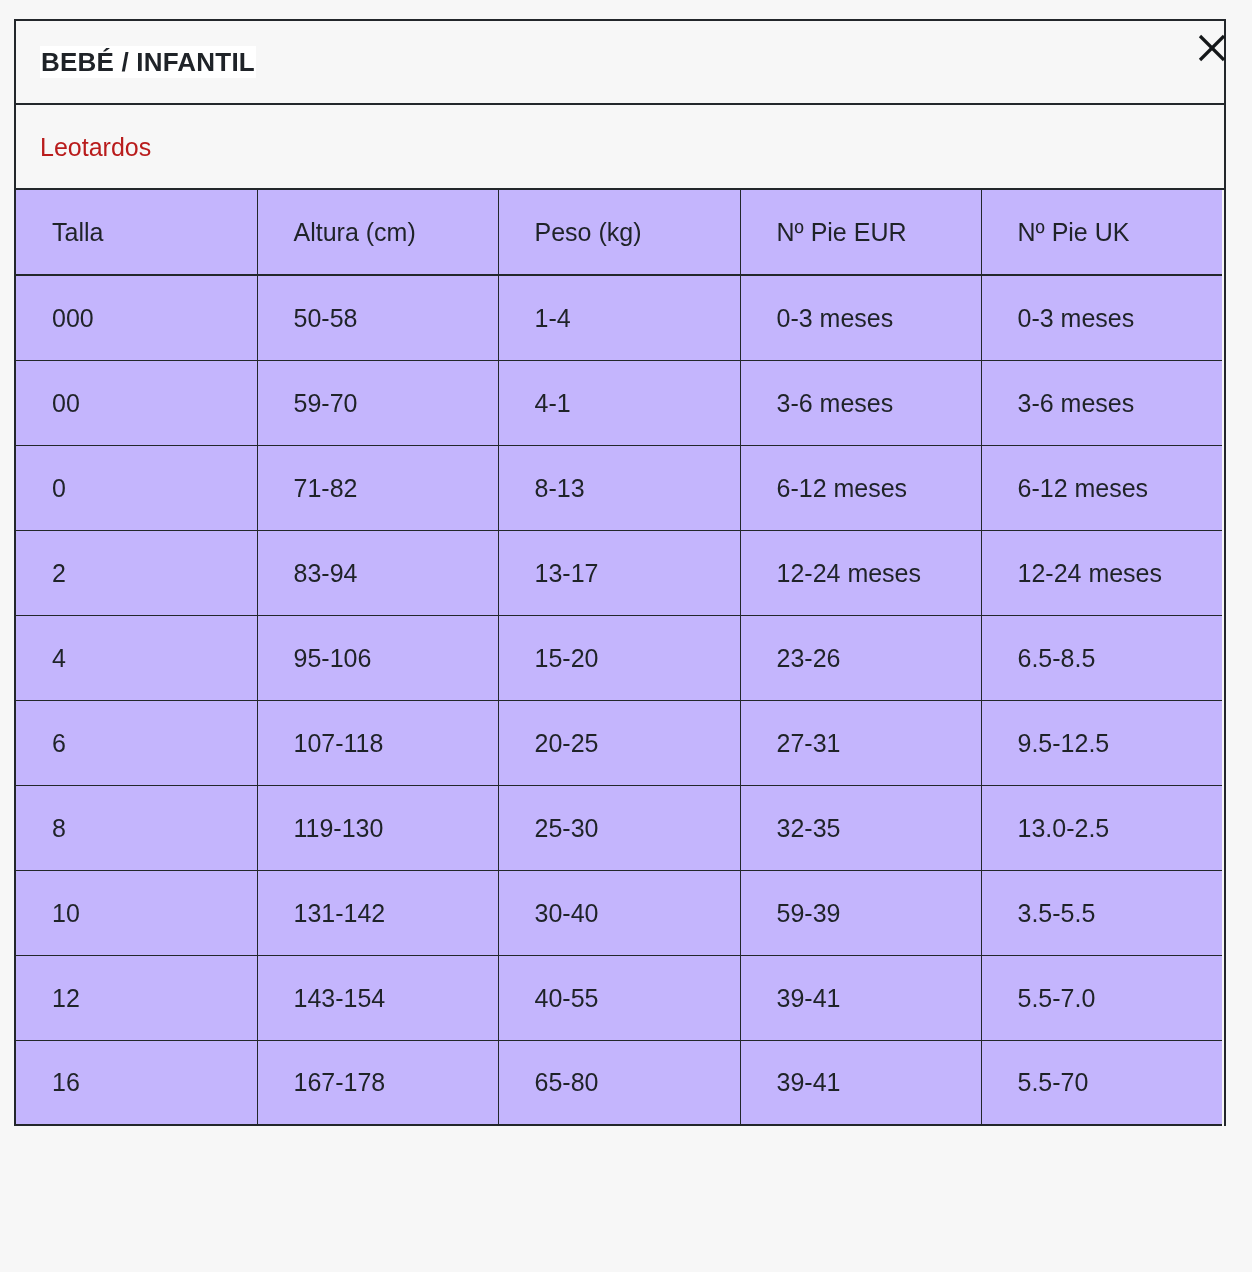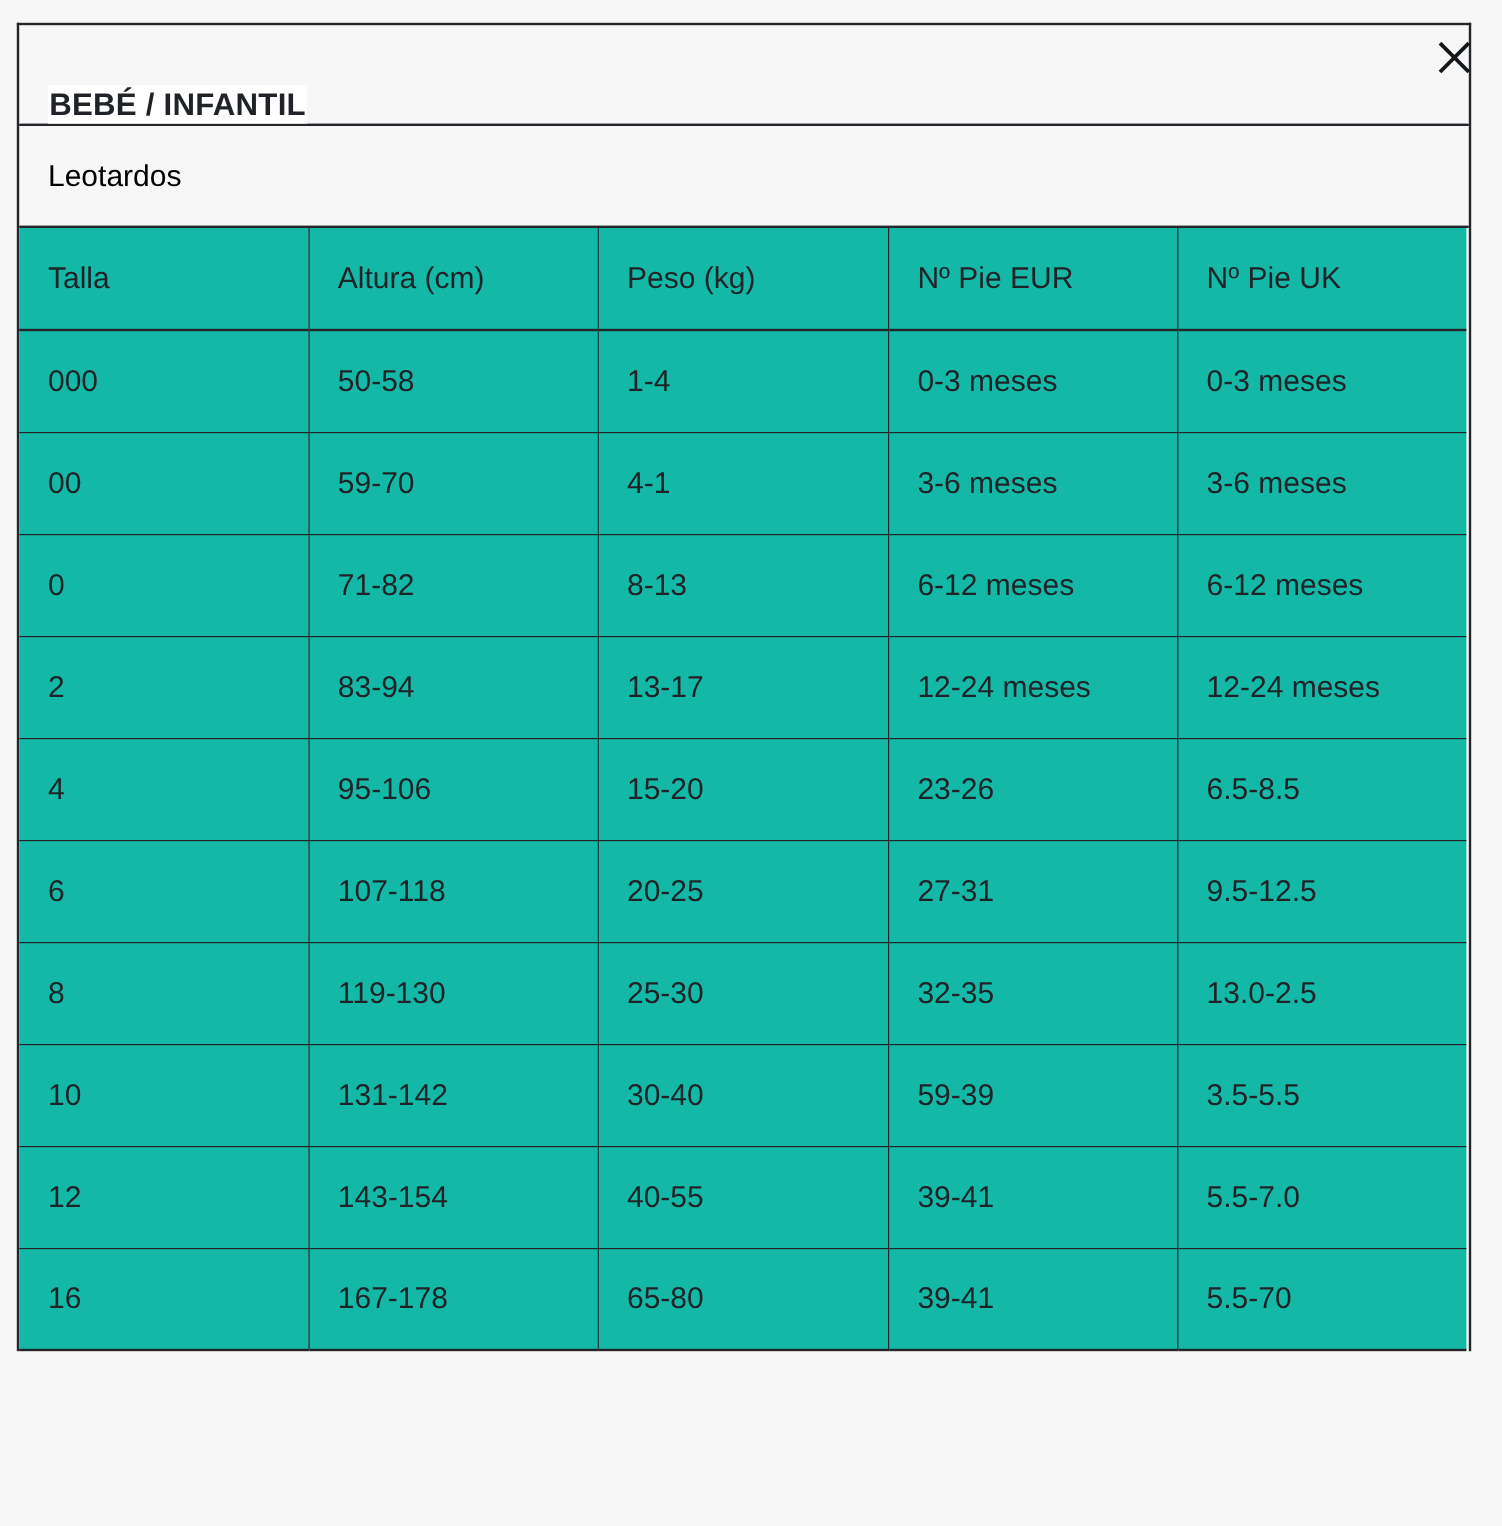--- a/index.html
+++ b/index.html
@@ -24,21 +24,21 @@
     border-bottom: none;
     background: #f7f7f7;
     box-sizing: content-box;
   }
 
   
   .title-row {
     height: 84px;
     border-bottom: 2px solid #23272b;
     display: flex;
-    align-items: flex-end;
+    align-items: center;
     padding: 0 24px;
     box-sizing: border-box;
     position: relative;
   }
   .title-text {
     font-size: 26px;
     font-weight: 700;
     letter-spacing: 0.2px;
     background: #ffffff;
     color: #1f2328;
@@ -68,21 +68,21 @@
   .subtitle-row {
     height: 85px;
     border-bottom: 2px solid #23272b;
     display: flex;
     align-items: center;
     padding: 0 24px;
     box-sizing: border-box;
   }
   .subtitle-text {
     font-size: 25px;
-    color: #000000;
+    color: #b91c1c;
     line-height: 1.2;
   }
 
   
   table.size-table {
     border-collapse: collapse;
     table-layout: fixed;
     width: 1206px;
     margin: 0;
   }
@@ -90,29 +90,29 @@
   table.size-table col.c1 { width: 241px; }
   table.size-table col.c2 { width: 242px; }
   table.size-table col.c3 { width: 241px; }
   table.size-table col.c4 { width: 241px; }
 
   table.size-table th,
   table.size-table td {
     border: 1px solid #23272b;
     border-top: none;
     height: 85px;
-    padding: 0 24px;
+    padding: 0 36px;
     text-align: left;
     vertical-align: middle;
     font-weight: 400;
     font-size: 25px;
     color: #1f2328;
     line-height: 1.2;
     box-sizing: border-box;
-    background: #14b8a6;
+    background: #c4b5fd;
   }
   table.size-table tr:first-child th { border-top: none; }
   table.size-table th:first-child,
   table.size-table td:first-child { border-left: none; }
   table.size-table th:last-child,
   table.size-table td:last-child { border-right: none; }
   table.size-table tr:last-child th,
   table.size-table tr:last-child td { border-bottom: 2px solid #23272b; }
 </style>
 </head>

